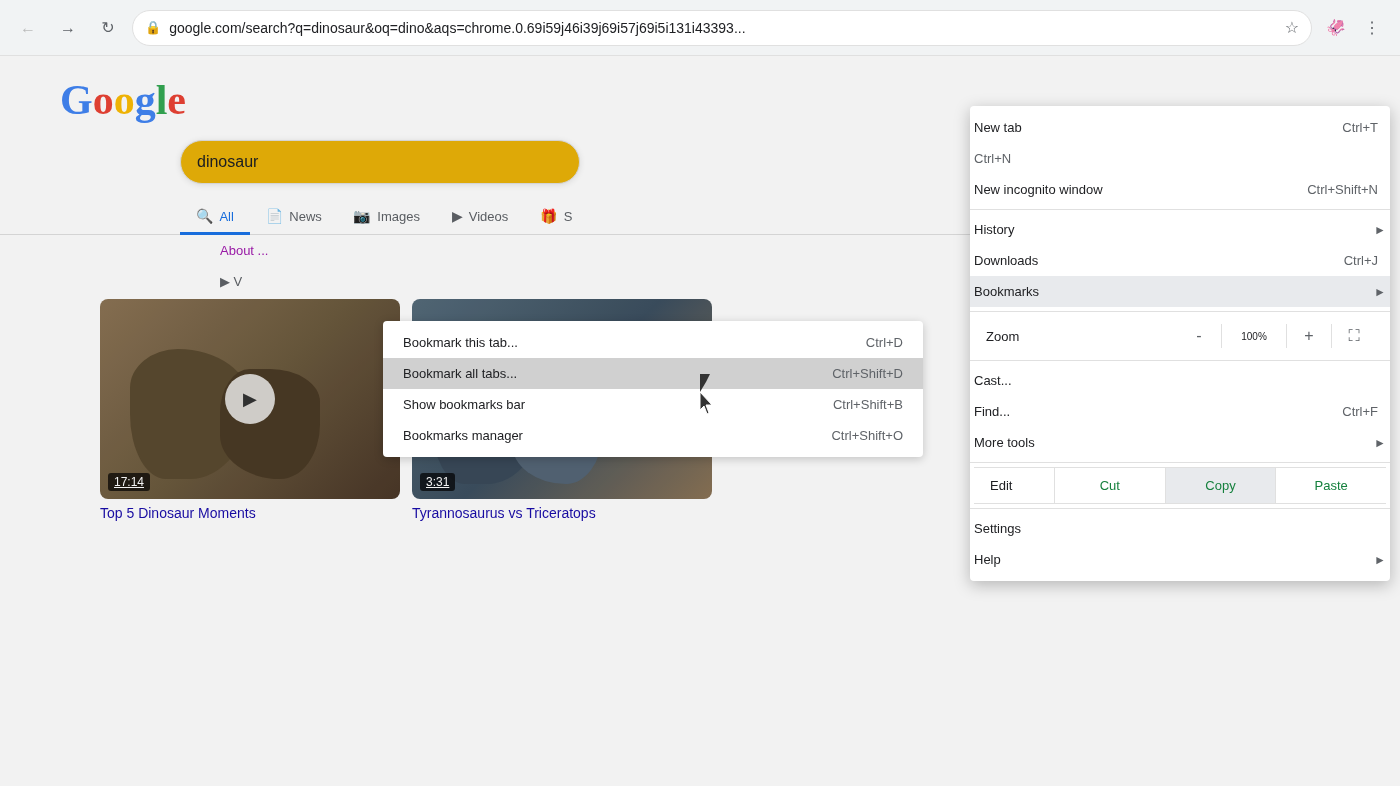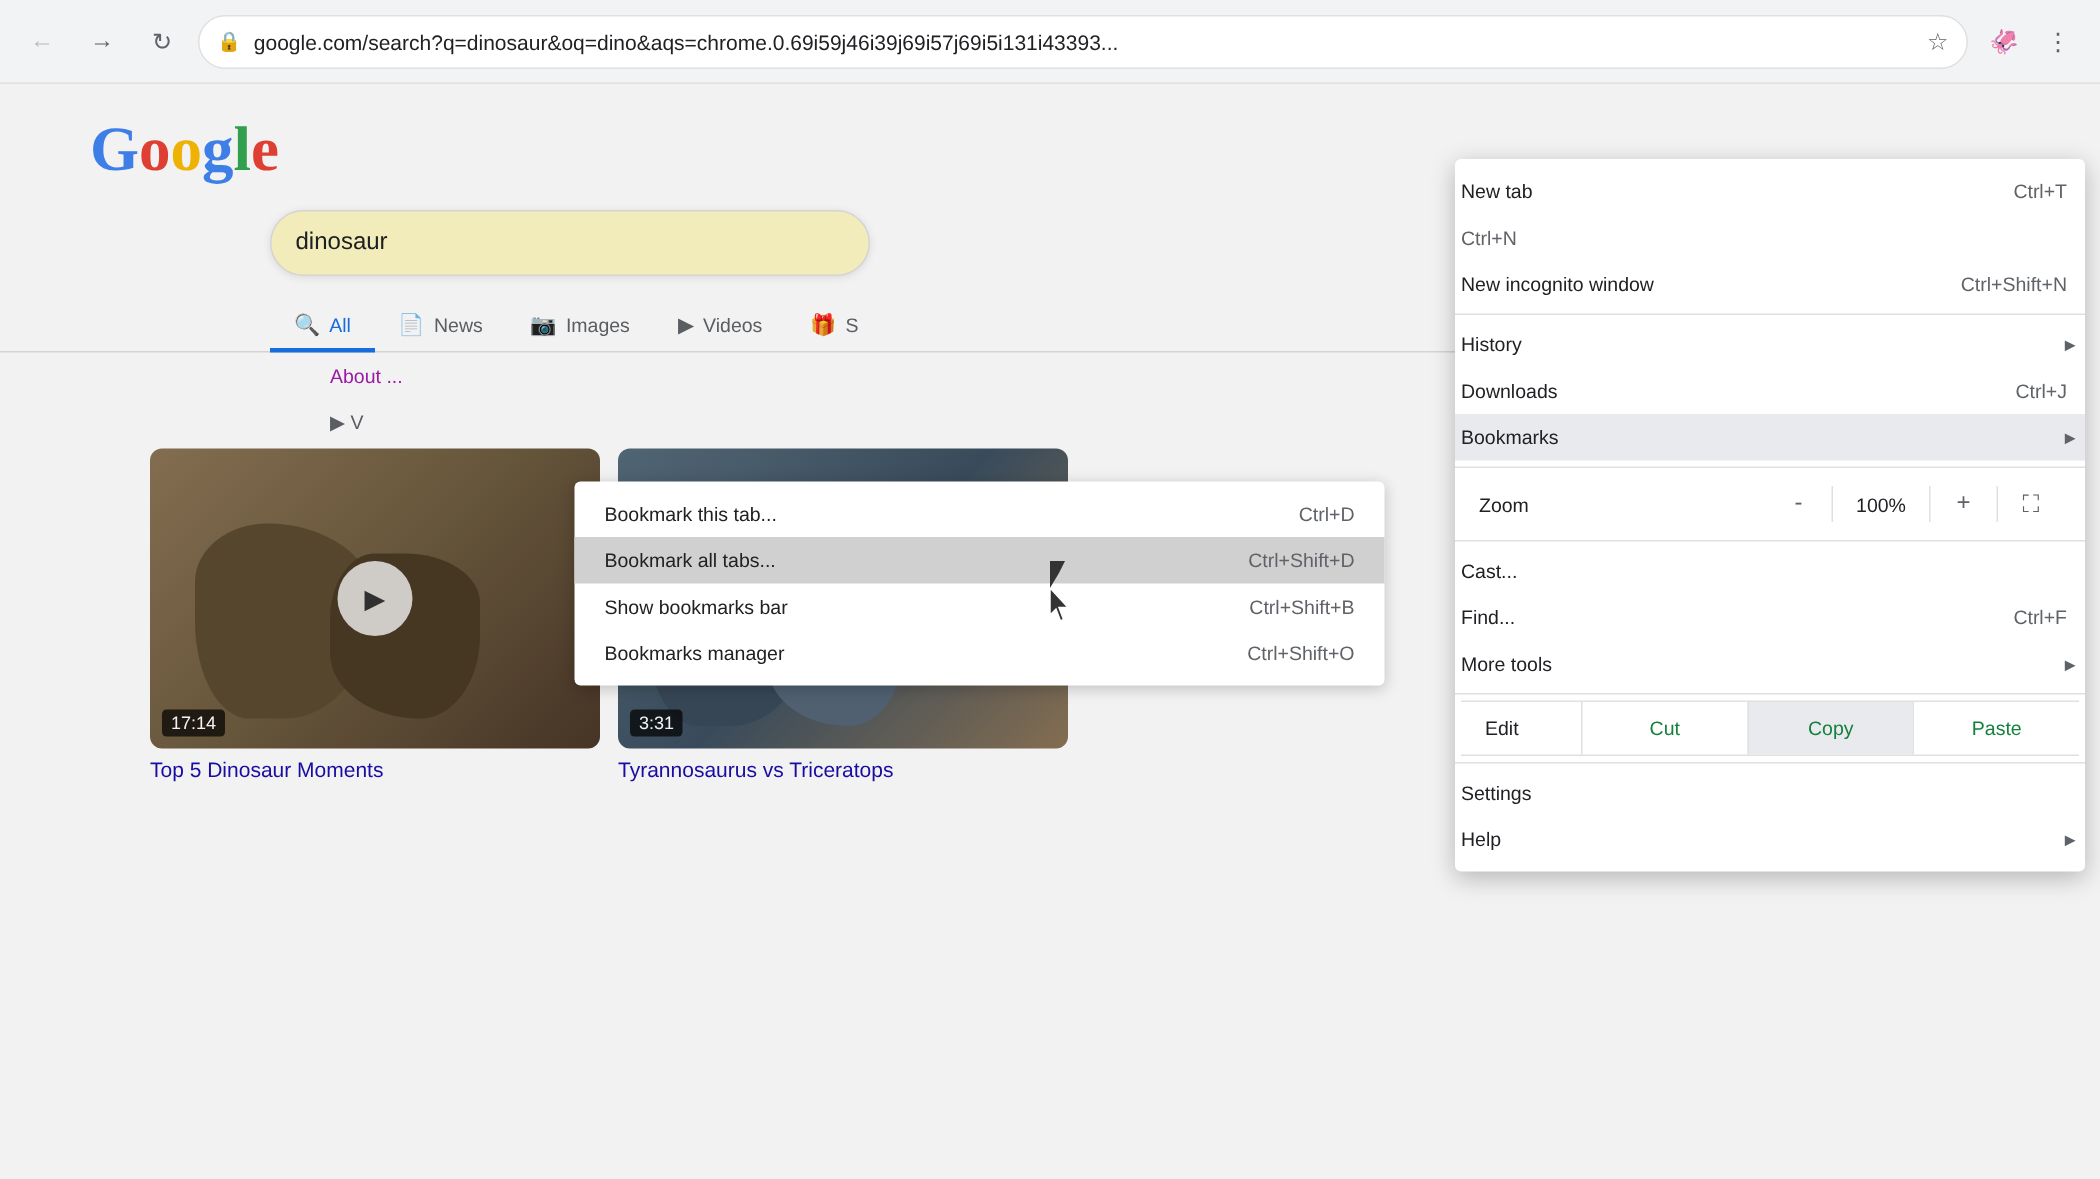--- a/index.html
+++ b/index.html
@@ -85,21 +85,21 @@
       width: 400px;
       height: 44px;
       border: 1px solid #e0e0e0;
       border-radius: 22px;
       display: flex;
       align-items: center;
       padding: 0 16px;
       gap: 8px;
       font-size: 16px;
       color: #202124;
-      background: #fef9c3;
+      background: #eab308;
       box-shadow: 0 1px 6px rgba(0,0,0,0.1);
     }
 
     .search-tabs {
       display: flex;
       align-items: center;
       gap: 0;
       border-bottom: 1px solid #e0e0e0;
       margin-bottom: 8px;
       margin-left: -40px;
@@ -159,20 +159,21 @@
       color: #333;
     }
     .video-duration {
       position: absolute;
       bottom: 8px; left: 8px;
       background: rgba(0,0,0,0.7);
       color: #fff;
       font-size: 12px;
       padding: 2px 6px;
       border-radius: 3px;
+      text-decoration: underline;
     }
     .video-title {
       font-size: 14px;
       color: #1a0dab;
       margin-top: 6px;
       width: 300px;
     }
 
     
     .dino-shape-1 {
@@ -256,21 +257,21 @@
       display: flex; align-items: center; justify-content: center;
       border: none;
       background: transparent;
       cursor: pointer;
       font-size: 16px;
       color: #5f6368;
     }
     .zoom-value {
       min-width: 60px;
       text-align: center;
-      font-size: 13px;
+      font-size: 10px;
       color: #202124;
     }
     .zoom-separator { width: 1px; height: 24px; background: #e0e0e0; margin: 0 2px; }
 
     
     .edit-row {
       display: flex;
       align-items: center;
       border-top: 1px solid #e0e0e0;
       border-bottom: 1px solid #e0e0e0;

